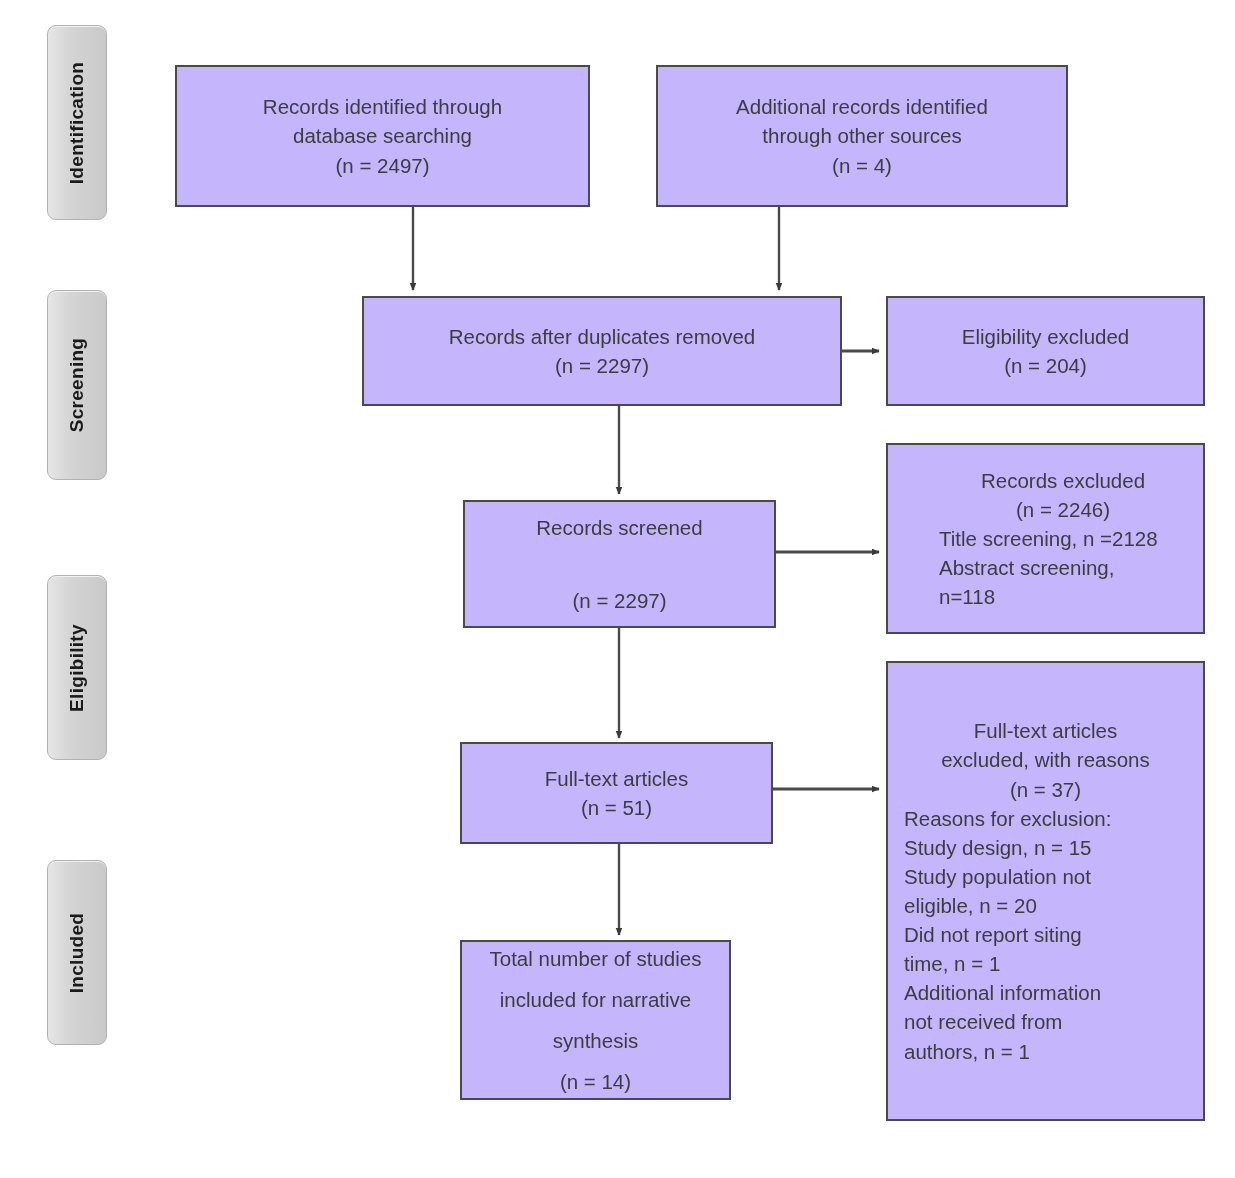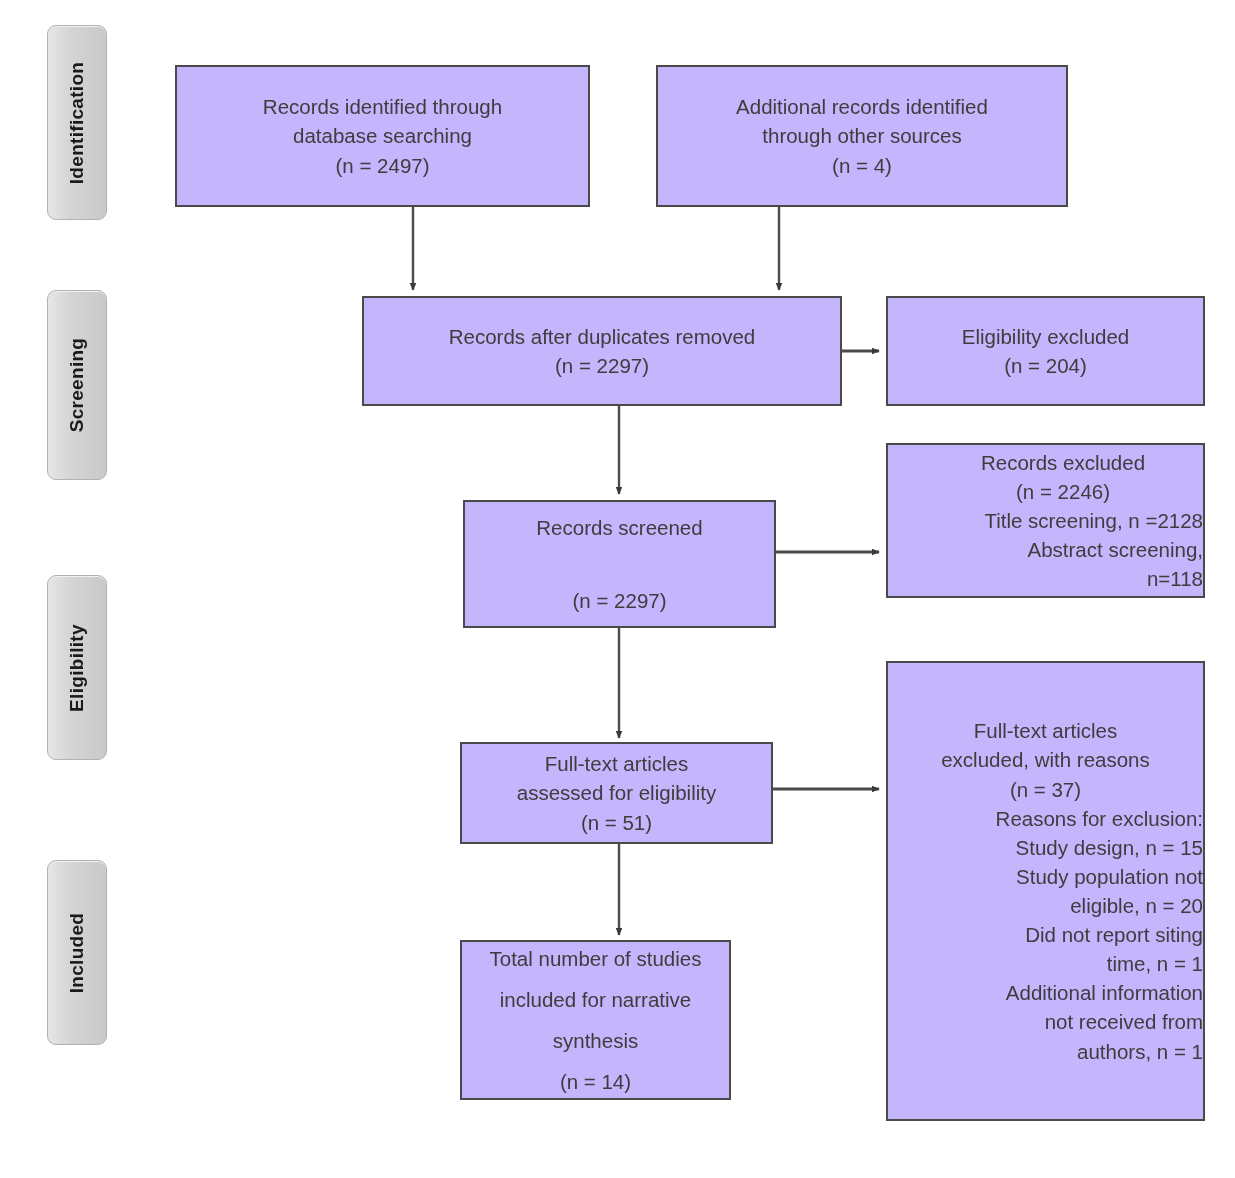--- a/index.html
+++ b/index.html
@@ -48,21 +48,21 @@
     color: #3d3d3d;
     font-size: 20.5px;
     line-height: 1.42;
   }
   .box .line {
     display: block;
     text-align: center;
     white-space: nowrap;
   }
   .box.mixed .line.left {
-    text-align: right;
+    text-align: left;
     padding-left: 16px;
   }
   
   #wires {
     position: absolute;
     left: 0;
     top: 0;
     width: 1235px;
     height: 1178px;
     pointer-events: none;
@@ -133,31 +133,30 @@
   <div class="box" style="left:886px; top:296px; width:319px; height:110px;">
     <span class="line">Eligibility excluded</span>
     <span class="line">(n = 204)</span>
   </div>
 
   <div class="box" style="left:463px; top:500px; width:313px; height:128px;gap:44px;">
     <span class="line">Records screened</span>
     <span class="line">(n = 2297)</span>
   </div>
 
-  <div class="box mixed" style="left:886px; top:443px; width:319px; height:155px;padding-left:35px;">
+  <div class="box mixed" style="left:886px; top:443px; width:319px; height:191px;padding-left:35px;">
     <span class="line">Records excluded</span>
     <span class="line">(n = 2246)</span>
     <span class="line left">Title screening, n =2128</span>
     <span class="line left">Abstract screening,</span>
     <span class="line left">n=118</span>
   </div>
 
   <div class="box" style="left:460px; top:742px; width:313px; height:102px;">
     <span class="line">Full-text articles</span>
-    <span class="line">assessed for eligibility</span>
     <span class="line">(n = 51)</span>
   </div>
 
   <div class="box mixed" style="left:886px; top:661px; width:319px; height:460px;">
     <span class="line">Full-text articles</span>
     <span class="line">excluded, with reasons</span>
     <span class="line">(n = 37)</span>
     <span class="line left">Reasons for exclusion:</span>
     <span class="line left">Study design, n = 15</span>
     <span class="line left">Study population not</span>

